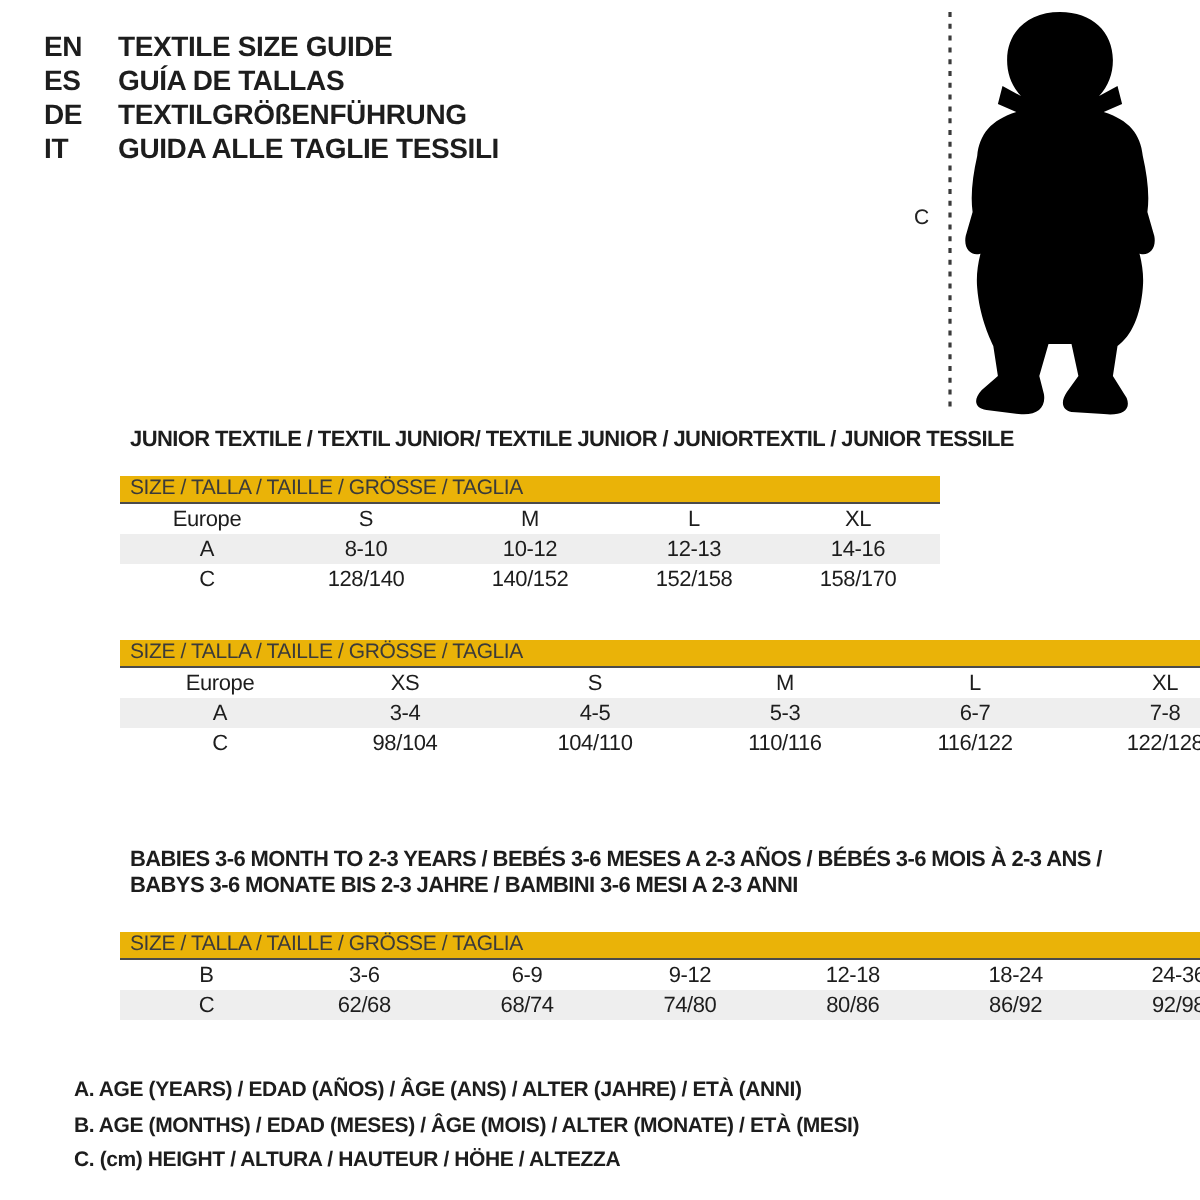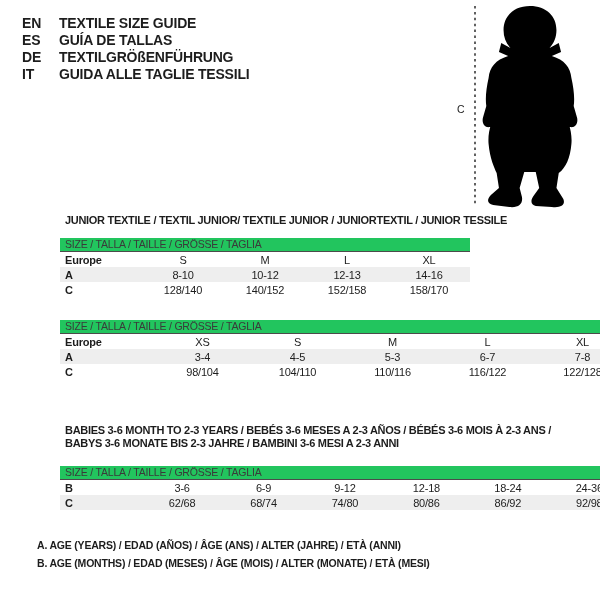--- a/index.html
+++ b/index.html
@@ -25,30 +25,30 @@
   .sec1 { top:214px; width:410px; }
   .sec2 { top:320px; width:570px; }
   .sec3 { top:424px; width:570px; }
   .sec-title { font-weight:bold; font-size:11px; line-height:13px; padding-left:5px; letter-spacing:-0.3px; white-space:nowrap; }
   .sec1 .sec-title { margin-bottom:11px; }
   .sec2 .sec-title { margin-bottom:15px; }
   .sec3 .titles { margin-bottom:16px; }
   .title-sub { font-size:8px; vertical-align:-2px; }
 
   .band {
-    background:#22c55e; border-bottom:1px solid #4b4b4b;
+    background:#eab308; border-bottom:1px solid #4b4b4b;
     font-size:10.5px; color:#3a3a3a; height:13px; line-height:13px;
     padding-left:5px; letter-spacing:-0.2px;
   }
   table.size-table { width:100%; border-collapse:collapse; table-layout:fixed; }
   table.size-table td {
     font-size:11px; height:15px; padding:0; text-align:center;
     letter-spacing:-0.2px; white-space:nowrap;
   }
-  table.size-table td.lab { text-align:left; padding-left:5px;font-weight:bold; }
+  table.size-table td.lab { text-align:center; padding-left:5px; }
   table.size-table col.c-label { width:62px; }
   table.size-table tr:nth-child(2) td { background:#eeeeee; }
 
   
   .legend { position:absolute; left:20px; top:537px; }
   .legend-line { font-weight:bold; font-size:10.5px; line-height:17.5px; letter-spacing:-0.2px; white-space:nowrap;margin-left:17px; }
 </style>
 </head>
 <body>
 
@@ -223,13 +223,14 @@
       <td>86/92</td>
       <td>92/98</td>
     </tr>
   </tbody>
     </table>
 </div>
 
 <div class="legend">
   <div class="legend-line">A. AGE (YEARS) / EDAD (AÑOS) / ÂGE (ANS) / ALTER (JAHRE) / ETÀ (ANNI)</div>
   <div class="legend-line">B. AGE (MONTHS) / EDAD (MESES) / ÂGE (MOIS) / ALTER (MONATE) / ETÀ (MESI)</div>
+  <div class="legend-line">C. (cm) HEIGHT / ALTURA / HAUTEUR / HÖHE / ALTEZZA</div>
 </div>
 
 </body></html>

